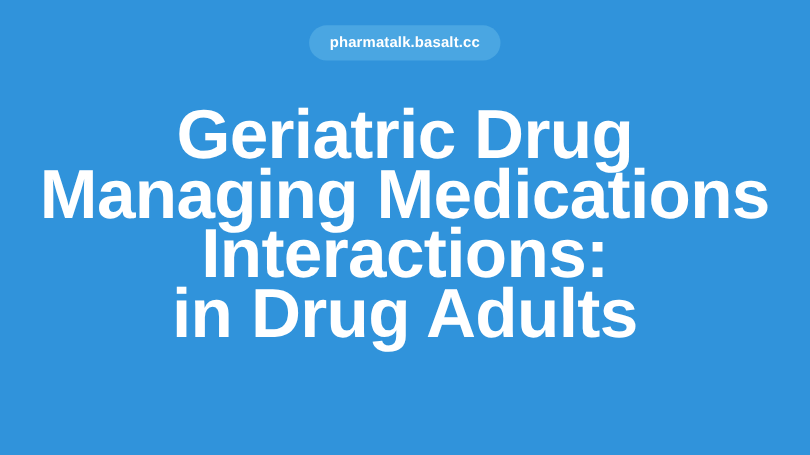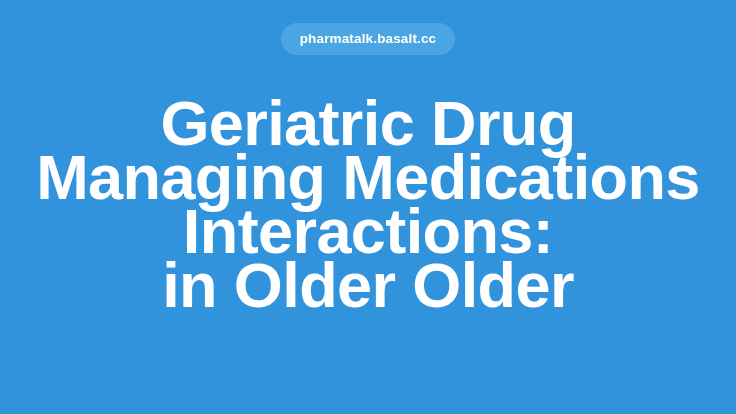--- a/index.html
+++ b/index.html
@@ -80,16 +80,16 @@
 <div class="slide">
 
   <div class="badge-row">
     <span class="badge">pharmatalk.basalt.cc</span>
   </div>
 
   <div class="title-block">
     <span class="title-line">Geriatric Drug</span>
     <span class="title-line">Managing Medications</span>
     <span class="title-line">Interactions:</span>
-    <span class="title-line">in Older Older</span>
+    <span class="title-line">in Drug Adults</span>
   </div>
 
 </div>
 
 </body></html>

